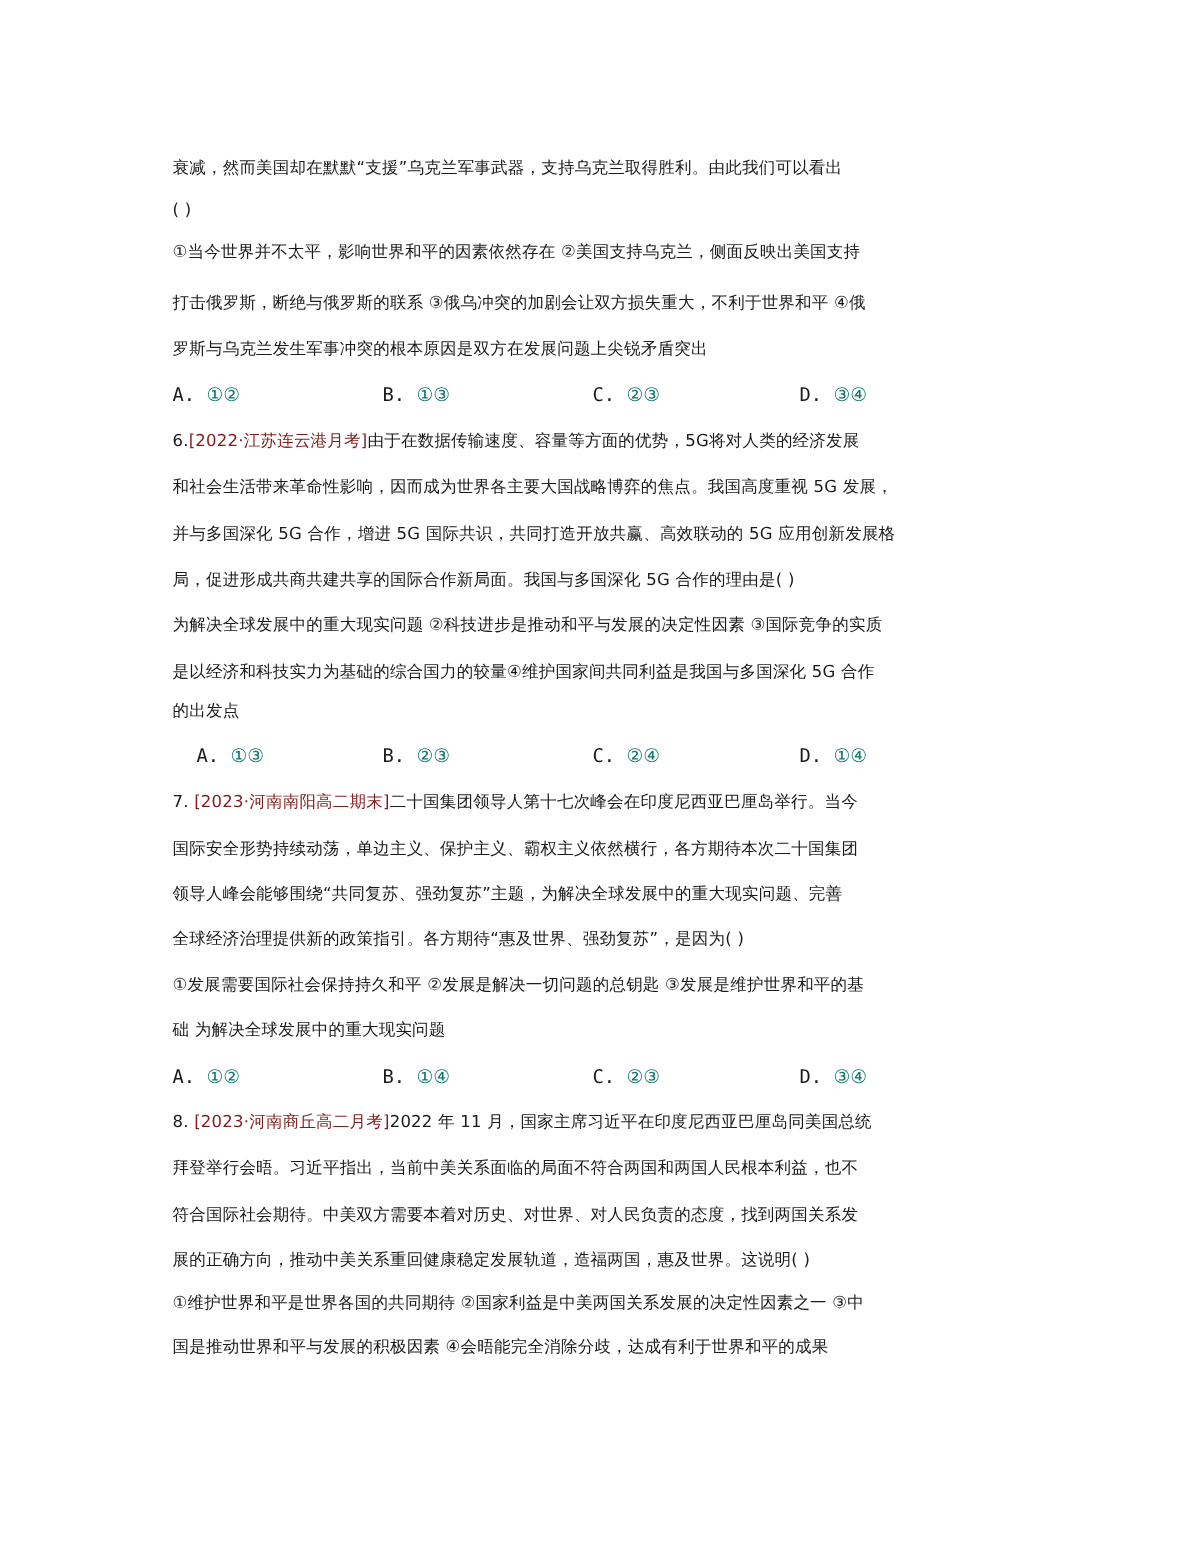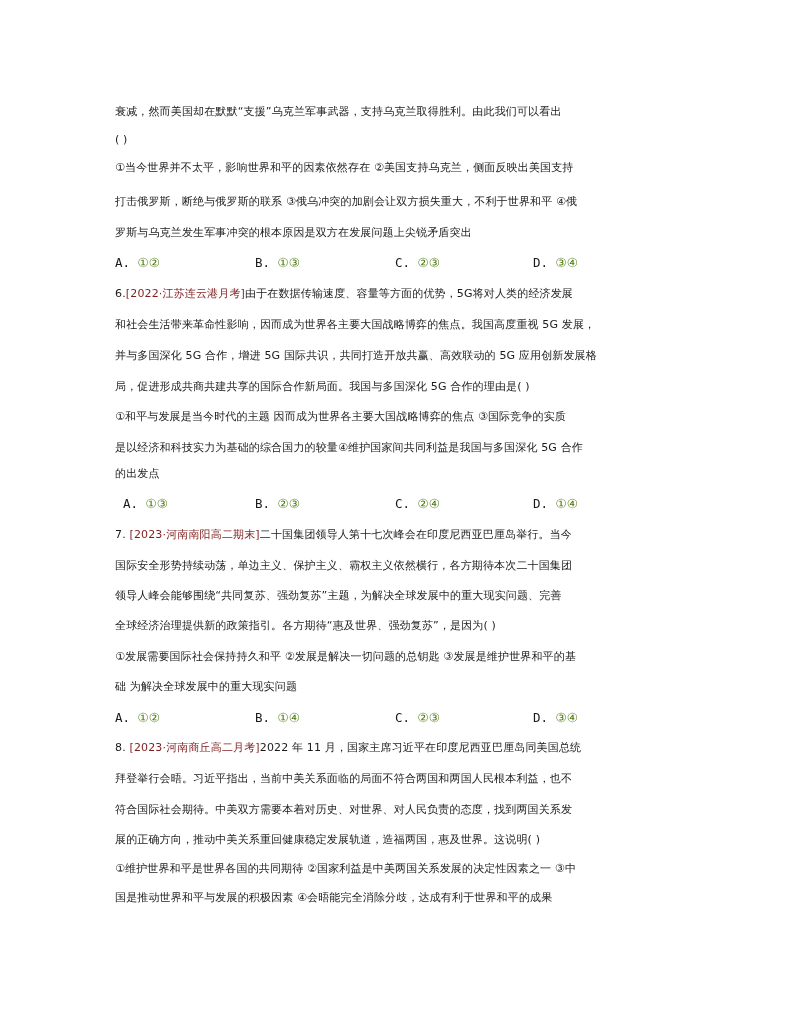--- a/index.html
+++ b/index.html
@@ -2,21 +2,21 @@
 <html><head>
   <meta charset="utf-8">
   <style>
     html, body { margin: 0; padding: 0; background: #ffffff; }
     body { width: 794px; height: 1028px; position: relative; overflow: hidden;
            font-family: "DejaVu Sans", "Liberation Sans", sans-serif; color: #1a1a1a; }
     .page { position: absolute; left: 115px; top: 0; width: 570px; }
     .line { position: absolute; left: 0; white-space: nowrap; font-size: 11px; line-height: 20px; letter-spacing: 0.15px; }
     .opts { position: absolute; left: 0; width: 570px; font-size: 12.5px; line-height: 20px; }
     .opt { position: absolute; top: 0; white-space: nowrap; font-family: "DejaVu Sans Mono", "Liberation Mono", monospace; }
-    .opt .txt { font-family: Liberation Sans, sans-serif; color: #4d7c0f; }
+    .opt .txt { font-family: Liberation Sans, sans-serif; color: #0f766e; }
     .src { color: #7f1d1d; }
   </style>
 </head>
 <body>
 
 <div class="page">
 
   <div class="line" style="top:102px">衰减，然而美国却在默默“支援”乌克兰军事武器，支持乌克兰取得胜利。由此我们可以看出</div>
   <div class="line" style="top:130px">(   )</div>
   <div class="line" style="top:158px">①当今世界并不太平，影响世界和平的因素依然存在 ②美国支持乌克兰，侧面反映出美国支持</div>
@@ -28,25 +28,25 @@
     <span class="opt" style="left:280px"><span>C.</span> <span class="txt">②③</span></span>
     <span class="opt" style="left:418px"><span>D.</span> <span class="txt">③④</span></span>
   </div>
 
   <div class="line" style="top:284px">
     <span>6.</span><span class="src">[2022·江苏连云港月考]</span><span>由于在数据传输速度、容量等方面的优势，5G将对人类的经济发展</span>
   </div>
   <div class="line" style="top:315px">和社会生活带来革命性影响，因而成为世界各主要大国战略博弈的焦点。我国高度重视 5G 发展，</div>
   <div class="line" style="top:346px">并与多国深化 5G 合作，增进 5G 国际共识，共同打造开放共赢、高效联动的 5G 应用创新发展格</div>
   <div class="line" style="top:377px">局，促进形成共商共建共享的国际合作新局面。我国与多国深化 5G 合作的理由是(   )</div>
-  <div class="line" style="top:407px">①和平与发展是当今时代的主题 因而成为世界各主要大国战略博弈的焦点 ③国际竞争的实质</div>
+  <div class="line" style="top:407px">为解决全球发展中的重大现实问题 ②科技进步是推动和平与发展的决定性因素 ③国际竞争的实质</div>
   <div class="line" style="top:438px">是以经济和科技实力为基础的综合国力的较量④维护国家间共同利益是我国与多国深化 5G 合作</div>
   <div class="line" style="top:464px">的出发点</div>
   <div class="opts" style="top:494px">
-    <span class="opt" style="left:8px"><span>A.</span> <span class="txt">①③</span></span>
+    <span class="opt" style="left:16px"><span>A.</span> <span class="txt">①③</span></span>
     <span class="opt" style="left:140px"><span>B.</span> <span class="txt">②③</span></span>
     <span class="opt" style="left:280px"><span>C.</span> <span class="txt">②④</span></span>
     <span class="opt" style="left:418px"><span>D.</span> <span class="txt">①④</span></span>
   </div>
 
   <div class="line" style="top:525px">
     <span>7.</span> <span class="src">[2023·河南南阳高二期末]</span><span>二十国集团领导人第十七次峰会在印度尼西亚巴厘岛举行。当今</span>
   </div>
   <div class="line" style="top:556px">国际安全形势持续动荡，单边主义、保护主义、霸权主义依然横行，各方期待本次二十国集团</div>
   <div class="line" style="top:586px">领导人峰会能够围绕“共同复苏、强劲复苏”主题，为解决全球发展中的重大现实问题、完善</div>

